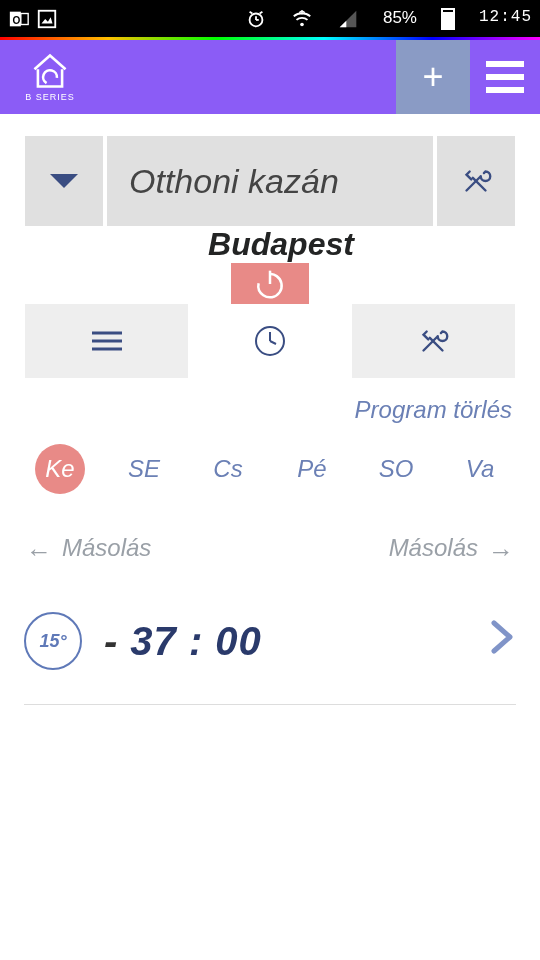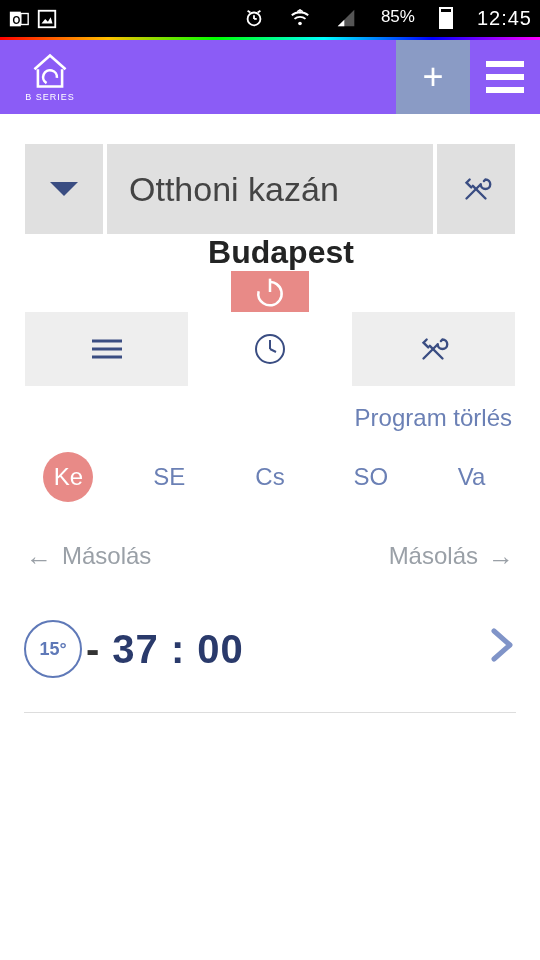--- a/index.html
+++ b/index.html
@@ -21,21 +21,21 @@
     align-items: center;
     padding: 0 8px;
     font-size: 19px;
   }
   .status-left { display: flex; gap: 6px; align-items: center; }
   .status-right { margin-left: auto; display: flex; gap: 24px; }
   .status-icon { width: 22px; height: 22px; display: inline-flex; align-items:center; justify-content:center; }
   .battery-box { width: 14px; height: 22px; border: 2px solid #fff; position: relative; display:inline-block; }
   .battery-fill { position:absolute; bottom:0; left:0; right:0; height:85%; background:#fff; }
   .battery-text { font-size:17px; }
-  .status-time { font-size: 20px; letter-spacing:1px; }
+  .status-time { font-size: 16px; letter-spacing:1px;font-family:Liberation Mono, monospace; }
 
   .rainbow {
     height: 3px;
     background: linear-gradient(to right,#f00,#ffbf00,#0f0,#0ff,#00f,#f0f);
   }
 
   
   .header {
     height: 74px;
     background: #8b5cf6;
@@ -59,21 +59,21 @@
     color:#fff; font-size:36px; font-weight:200;
   }
   .menu-btn {
     width: 70px;
     display:flex; align-items:center; justify-content:center;
     flex-direction:column; gap:7px;
   }
   .menu-bar { width:38px; height:6px; background:#fff; }
 
   
-  .content { padding-top: 30px; }
+  .content { padding-top: 22px; font-style: italic; }
 
   .device-select {
     margin: 0 25px;
     display:flex;
     height:90px;
   }
   .device-dd {
     width:78px; background:#e0e0e0;
     display:flex; align-items:center; justify-content:center;
     margin-right:4px;
@@ -162,20 +162,21 @@
     font-size:24px;
     font-weight:300;
   }
   .copy-side { display:flex; gap:10px; align-items:center; }
   .arrow-l, .arrow-r { font-size:26px; line-height:1; }
 
   .schedule-row {
     display:flex;
     align-items:center;
     padding: 26px 24px 18px 24px;
+    gap:18px;
   }
   .temp-badge {
     width:58px; height:58px;
     border:2px solid #5f79b8;
     border-radius:50%;
     display:flex; align-items:center; justify-content:center;
     color:#5f79b8;
     font-size:18px; font-weight:700;
   }
   .time-range {
@@ -316,20 +317,21 @@
       </svg>
     </div>
   </div>
 
   <div class="program-delete">Program törlés</div>
 
   <div class="days">
     <div class="day selected">Ke</div>
     <div class="day">SE</div>
     <div class="day">Cs</div>
+    <div class="day">Pé</div>
     <div class="day">SO</div>
     <div class="day">Va</div>
   </div>
 
   <div class="copy-row">
     <div class="copy-side">
       <span class="arrow-l">←</span>
       <span>Másolás</span>
     </div>
     <div class="copy-side">

